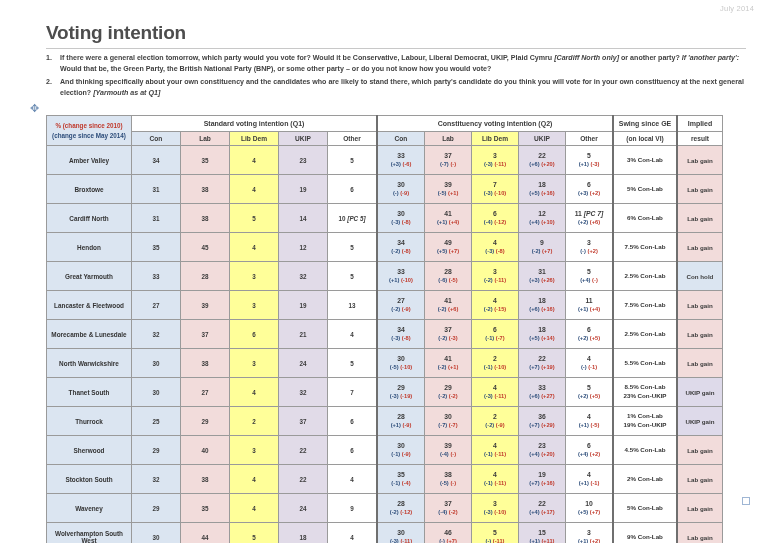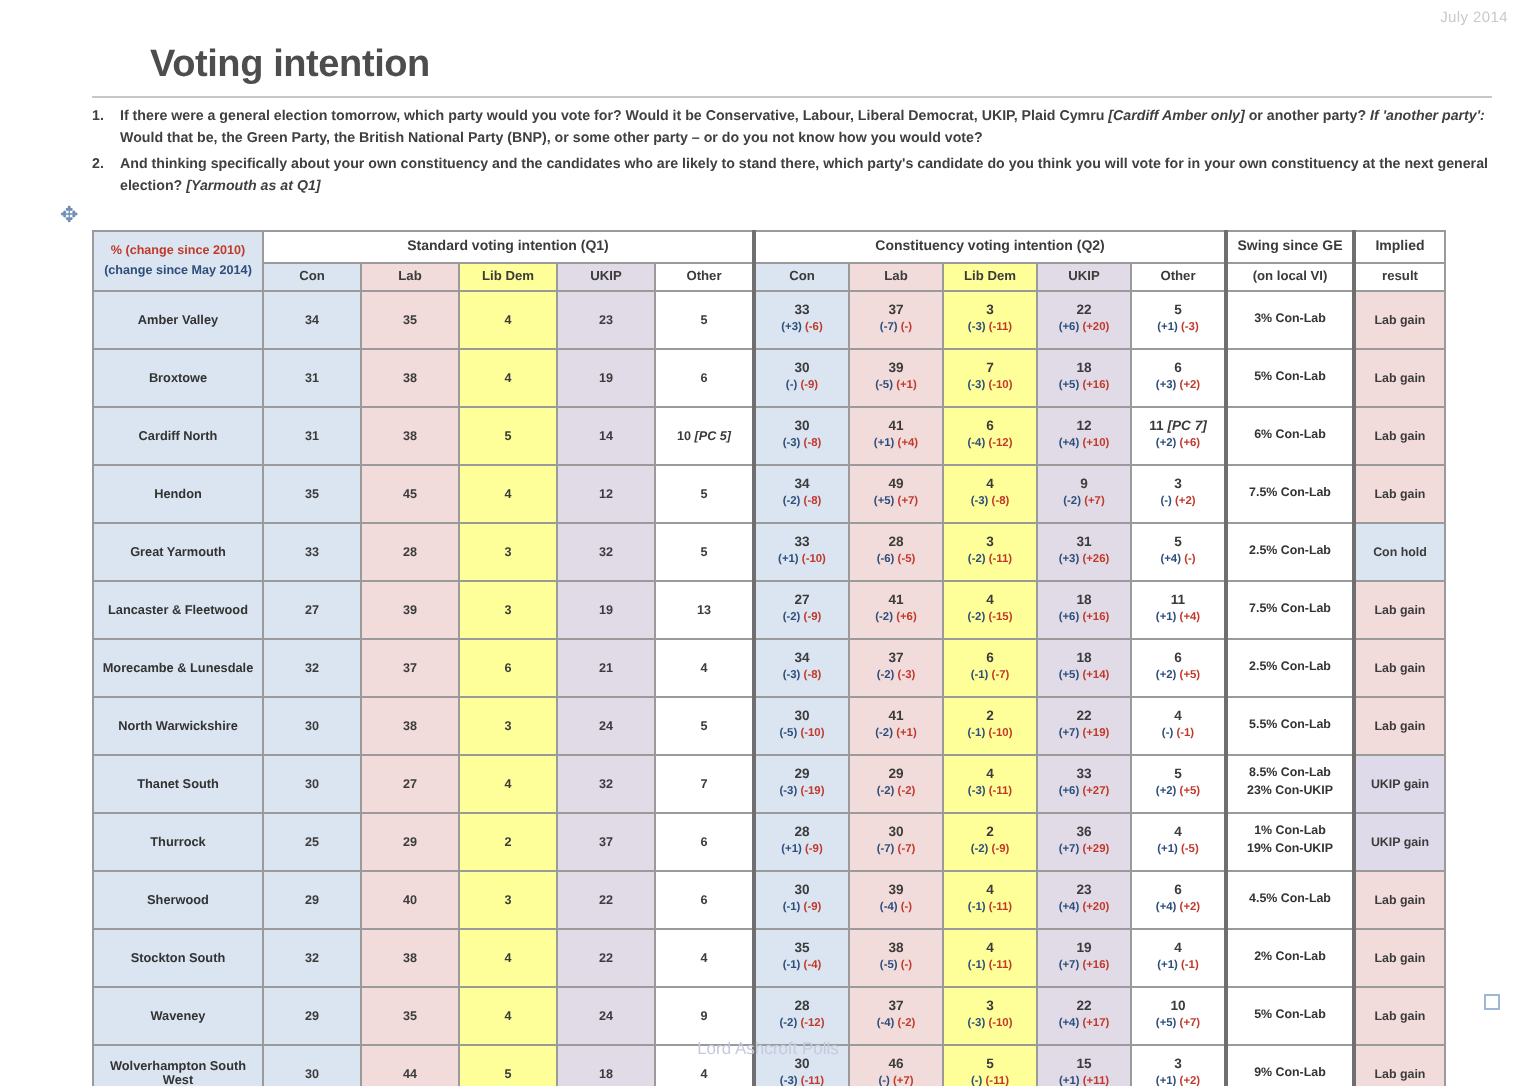--- a/index.html
+++ b/index.html
@@ -15,21 +15,20 @@
 
   .date-stamp{
     position:absolute;top:4px;right:14px;
     font-size:7.5px;color:#c9c9c9;letter-spacing:.2px;
   }
 
   .title{
     position:absolute;left:46px;top:22px;
     font-size:19px;font-weight:bold;color:#4d4d4d;
     letter-spacing:-.2px;
-    margin-left:29px;
   }
   .title-rule{
     position:absolute;left:46px;right:22px;top:48px;
     border-top:1px solid #c8c8c8;height:0;
   }
 
   .questions{
     position:absolute;left:46px;top:53px;right:20px;
     font-size:7.1px;line-height:1.62;font-weight:bold;color:#3f3f3f;
   }
@@ -107,21 +106,21 @@
 <div class="page">
 
   <div class="date-stamp">July 2014</div>
 
   <div class="title">Voting intention</div>
   <div class="title-rule"></div>
 
   <div class="questions">
     <div class="q-row">
       <div class="q-num">1.</div>
-      <div class="q-text">If there were a general election tomorrow, which party would you vote for? Would it be Conservative, Labour, Liberal Democrat, UKIP, Plaid Cymru <i>[Cardiff Amber only]</i> or another party?  <i>If 'another party':</i> Would that be, the Green Party, the British National Party (BNP), or some other party – or do you not know how you would vote?</div>
+      <div class="q-text">If there were a general election tomorrow, which party would you vote for? Would it be Conservative, Labour, Liberal Democrat, UKIP, Plaid Cymru <i>[Cardiff North only]</i> or another party?  <i>If 'another party':</i> Would that be, the Green Party, the British National Party (BNP), or some other party – or do you not know how you would vote?</div>
     </div>
     <div class="q-row">
       <div class="q-num">2.</div>
       <div class="q-text">And thinking specifically about your own constituency and the candidates who are likely to stand there, which party's candidate do you think you will vote for in your own constituency at the next general election? <i>[Yarmouth as at Q1]</i></div>
     </div>
   </div>
 
   <div class="crop-mark">✥</div>
   <div class="corner-mark"></div>
 
@@ -577,14 +576,13 @@
               <span class="val">3</span>
               <span class="chg"><span class="a">(+1)</span> <span class="b">(+2)</span></span>
             </td>
             <td class="swing c-swing sep-l sep-r"><span>9% Con-Lab</span></td>
             <td class="impl sep-l r-lab">Lab gain</td>
           </tr>
         </tbody>
     </table>
   </div>
 
-  <div class="footer">Lord Ashcroft Polls</div>
 </div>
 
 </body></html>

